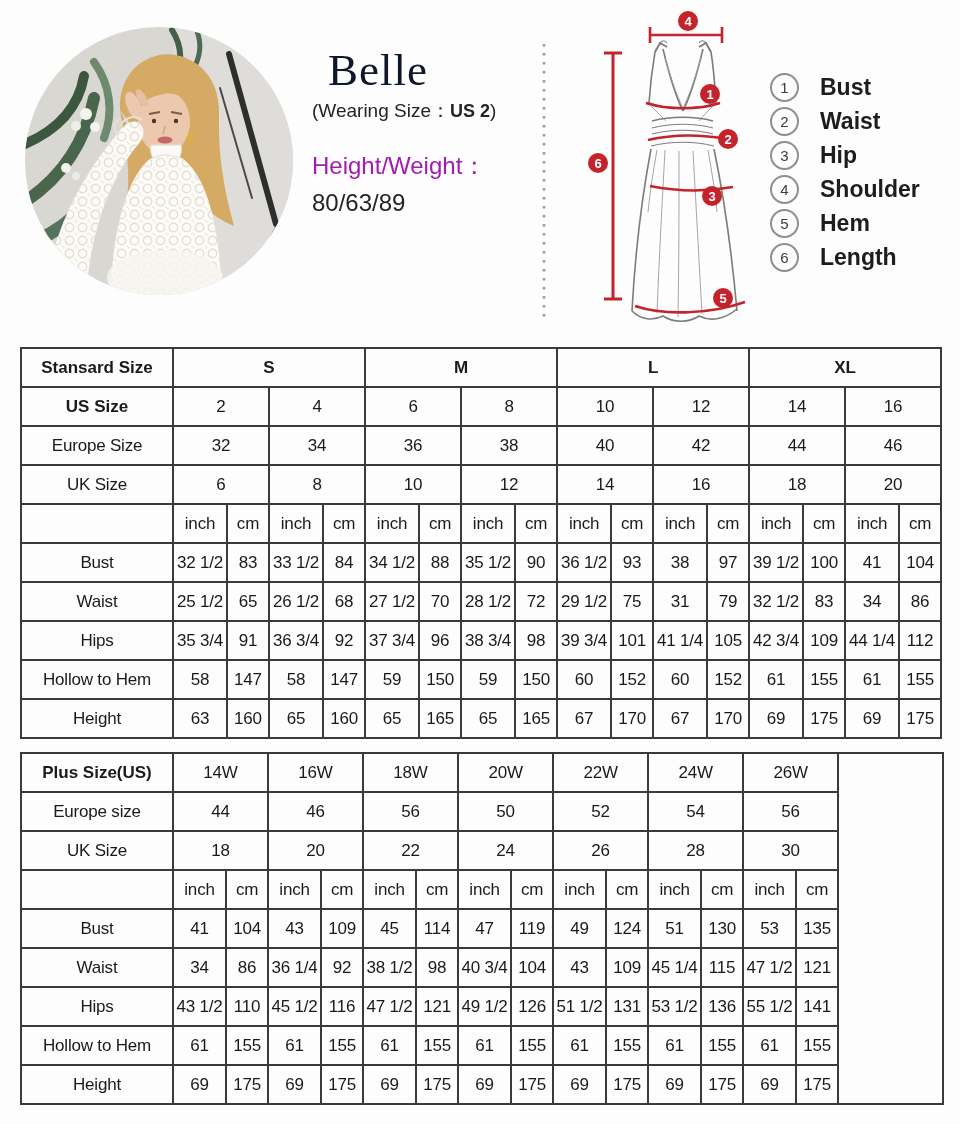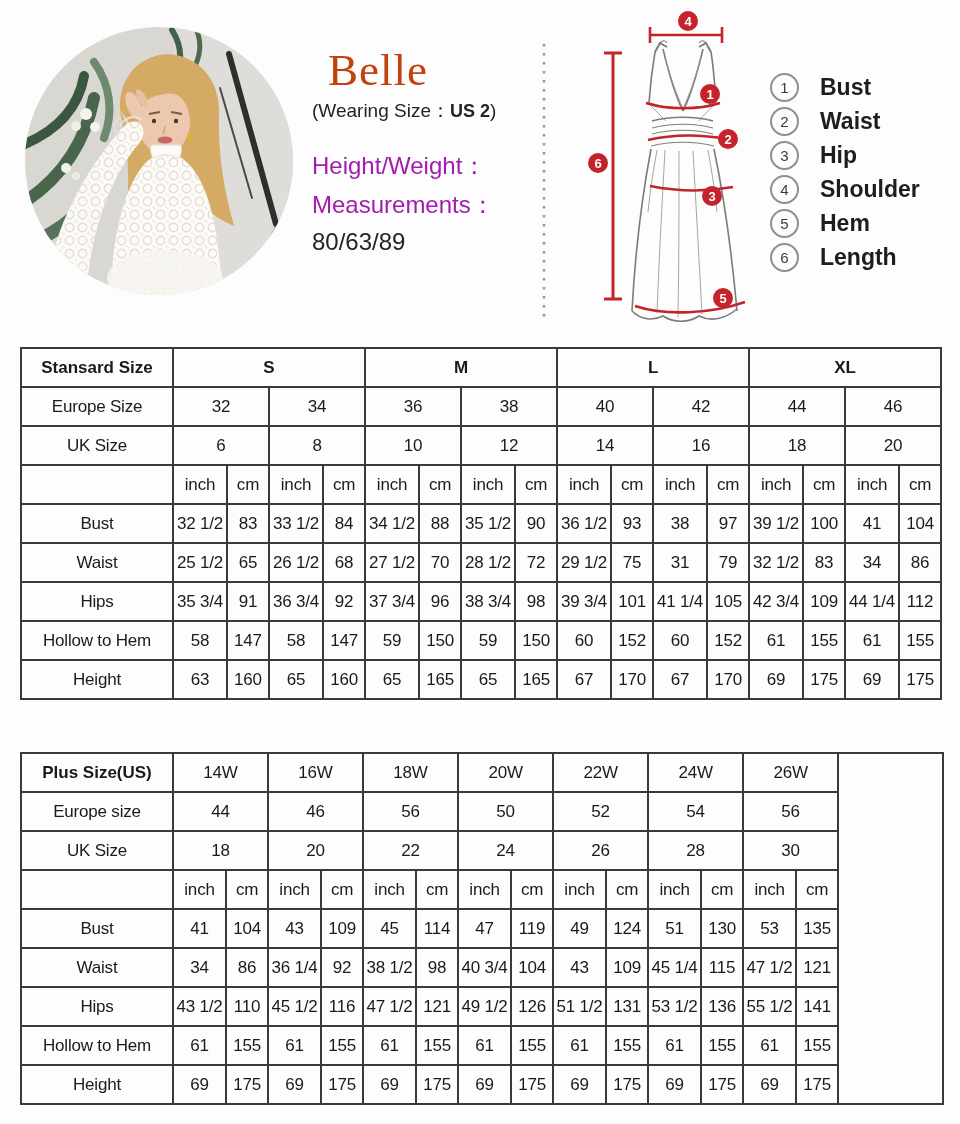--- a/index.html
+++ b/index.html
@@ -2,21 +2,21 @@
 <html style="--accent: #c4232b; --tborder: #3a3a3a; --text: #1b1b1b;"><head>
 <meta charset="utf-8">
 <style>
   html,body{margin:0;padding:0;}
   body{background:#ffffff;font-family:"Liberation Sans","DejaVu Sans",sans-serif;color:var(--text,#1b1b1b);}
   #page{position:relative;width:960px;height:1124px;background:#fdfdfd;overflow:hidden;}
 
   
   .photo-wrap{position:absolute;left:24px;top:26px;width:270px;height:270px;}
   .info{position:absolute;left:312px;top:44px;width:205px;}
-  .model-name{font-family:"Liberation Serif","DejaVu Serif",serif;font-size:45px;color:#c2410c;margin:0 0 2px 16px;letter-spacing:1px;}
+  .model-name{font-family:"Liberation Serif","DejaVu Serif",serif;font-size:45px;color:#0f172a;margin:0 0 2px 16px;letter-spacing:1px;}
   .wearing{font-size:19px;color:#242424;margin:0 0 26px 0;white-space:nowrap;}
   .wearing b{font-size:18px;}
   .info-line{font-size:24px;color:#a21caf;margin:0 0 7px 0;}
   .info-val{font-size:24px;color:#242424;margin:0 0 22px 0;}
 
   .diagram-wrap{position:absolute;left:513px;top:0;width:255px;height:332px;}
 
   .legend{position:absolute;left:770px;top:74px;}
   .legend-item{display:flex;align-items:center;margin-bottom:7px;height:27px;}
   .legend-circ{width:25px;height:25px;border:2px solid #8f8f8f;border-radius:50%;color:#3c3c3c;
@@ -99,21 +99,20 @@
           <ellipse cx="141" cy="252" rx="58" ry="28" fill="#f7f5ef" opacity="0.85"></ellipse>
         </g>
       </g>
     </svg>
   </div>
 
   <div class="info">
     <div class="model-name">Belle</div>
     <div class="wearing"><span>(Wearing Size：</span><b>US 2</b><span>)</span></div>
     <div class="info-line">Height/Weight：</div>
-    <div class="info-line">Measurements：</div>
     <div class="info-val">80/63/89</div>
   </div>
 
   <div class="diagram-wrap">
     <svg width="255" height="332" viewBox="0 0 255 332">
 
       <line x1="31" y1="44" x2="31" y2="318" stroke="#9a9a9a" stroke-width="2.6" stroke-dasharray="2.5 6.5"></line>
 
       <g stroke="#c4232b" class="acc">
         <line x1="100" y1="53" x2="100" y2="299" stroke-width="3"></line>
@@ -230,20 +229,31 @@
     </colgroup>
     <tbody>
         <tr>
           <td class="b">Stansard Size</td>
           <td colspan="4" class="b">S</td>
           <td colspan="4" class="b">M</td>
           <td colspan="4" class="b">L</td>
           <td colspan="4" class="b">XL</td>
         </tr>
         <tr>
+          <td class="b">US Size</td>
+          <td colspan="2">2</td>
+          <td colspan="2">4</td>
+          <td colspan="2">6</td>
+          <td colspan="2">8</td>
+          <td colspan="2">10</td>
+          <td colspan="2">12</td>
+          <td colspan="2">14</td>
+          <td colspan="2">16</td>
+        </tr>
+        <tr>
           <td>Europe Size</td>
           <td colspan="2">32</td>
           <td colspan="2">34</td>
           <td colspan="2">36</td>
           <td colspan="2">38</td>
           <td colspan="2">40</td>
           <td colspan="2">42</td>
           <td colspan="2">44</td>
           <td colspan="2">46</td>
         </tr>

